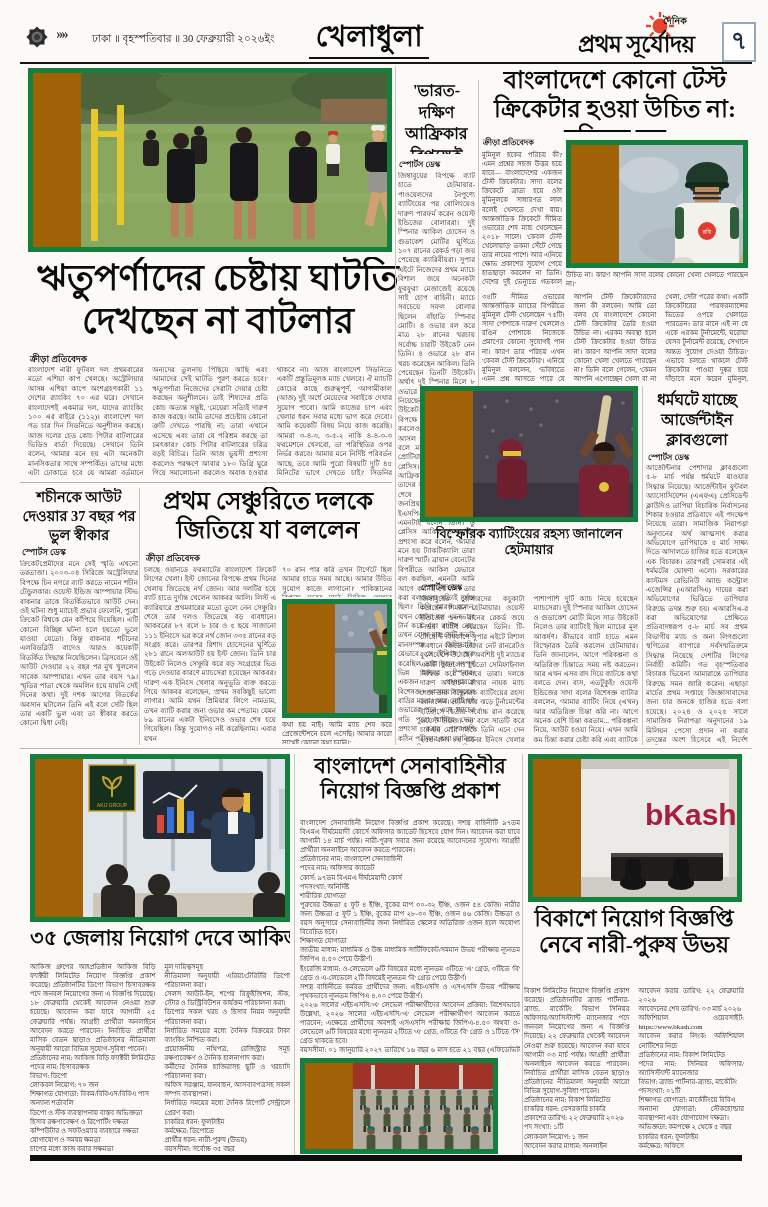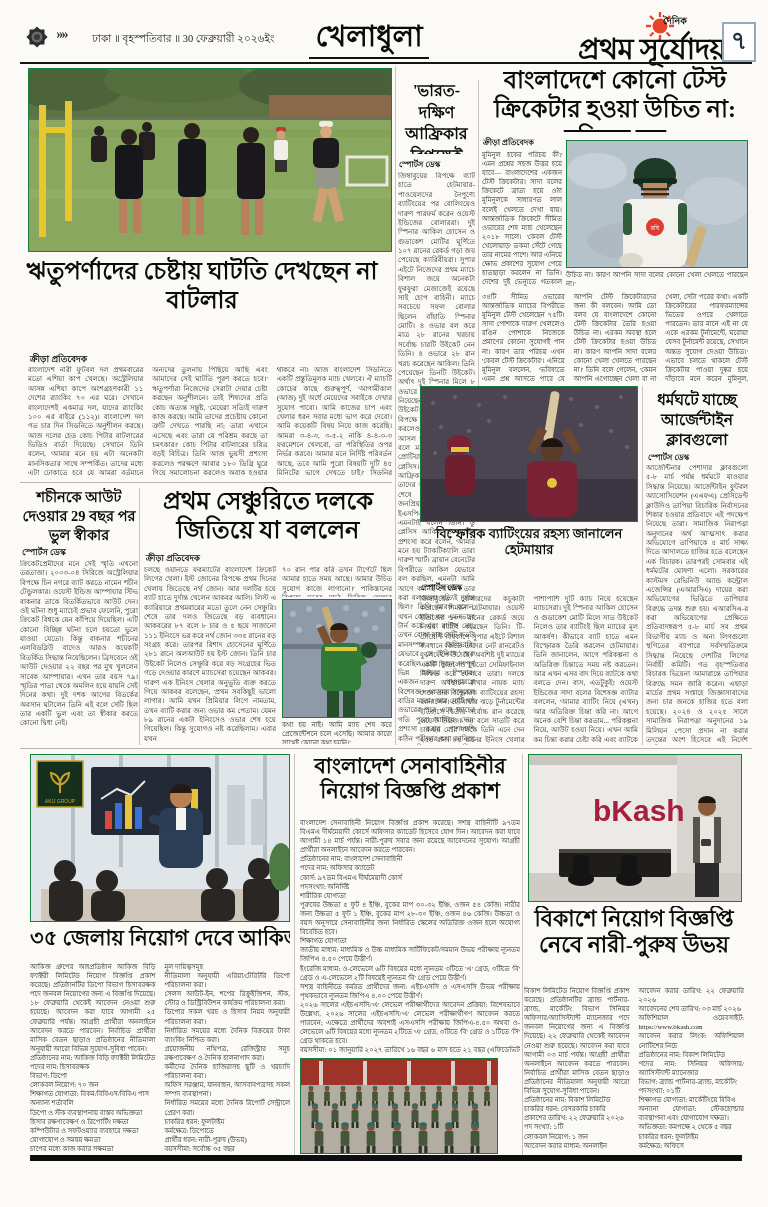--- a/index.html
+++ b/index.html
@@ -7,29 +7,29 @@
         font-family:"Liberation Serif",serif;color:#1b1b1b;overflow:hidden;margin:0 auto;}
   .abs{position:absolute;}
   .hl{font-weight:700;text-align:center;color:#0b0b0b;line-height:1.2;overflow:hidden;}
   .byline{font-weight:700;font-size:9px;color:#111;}
   .bd{font-size:7px;line-height:1.34;text-align:justify;overflow:hidden;color:#232323;}
   .pre{white-space:pre-line;}
   .cols2{column-count:2;column-gap:9px;}
   .cols3{column-count:3;column-gap:9px;}
   .vline{width:1px;background:#c9c5bd;}
   .hline{height:1px;background:#b9b4ac;}
-  .photo{border:1px solid #15803d;box-sizing:border-box;overflow:hidden;background:#d946ef;}
+  .photo{border:5px solid #15803d;box-sizing:border-box;overflow:hidden;background:#a16207;padding-left:48px;}
   .photo svg{display:block;}
   .cap{font-size:6.8px;line-height:1.35;text-align:justify;color:#222;overflow:hidden;}
   
   .dateline{font-size:10.5px;color:#222;}
   .section-title{font-size:29px;font-weight:700;color:#0a0a0a;border-bottom:2px solid #111;
                  display:inline-block;line-height:1.15;padding:0 6px 4px;}
   .brand-prefix{font-size:9.5px;font-weight:700;color:#111;margin-left:35px;}
-  .brand{font-size:29px;font-weight:800;color:#0a0a0a;letter-spacing:-.5px;white-space:nowrap;}
+  .brand{font-size:23px;font-weight:800;color:#0a0a0a;letter-spacing:-.5px;white-space:nowrap;}
   .pagenum{border:2px solid #93aabb;background:#fff;text-align:center;font-size:25px;font-weight:700;
            line-height:34px;color:#1c3346;}
   .chev{font-weight:700;font-size:14px;letter-spacing:-2px;color:#2e2e2e;}
   .rule-heavy{background:#151515;}
   .blackbar{background:#0e0e0e;}
 </style>
 </head>
 <body>
 
 <div class="page">
@@ -117,26 +117,26 @@
         <rect x="290" y="52" width="14" height="6" rx="3" fill="#efece2"></rect>
         <circle cx="297" cy="63" r="6" fill="#d8a880"></circle>
         <rect x="284" y="69" width="26" height="30" rx="6" fill="#1c1b1e"></rect>
         <rect x="286" y="99" width="24" height="20" rx="4" fill="#97968e"></rect>
         <rect x="287" y="119" width="9" height="34" fill="#cf9f76" transform="rotate(12 291 136)"></rect>
         <rect x="302" y="119" width="9" height="34" fill="#cf9f76" transform="rotate(-14 306 136)"></rect>
       </g>
       <rect x="318" y="88" width="40" height="28" fill="none" stroke="#e9e7de" stroke-width="3"></rect>
     </svg>
   </div>
-  <div class="abs hl" style="left:20px;top:257px;width:364px;height:96px;font-size:24px;">ঋতুপর্ণাদের চেষ্টায় ঘাটতি দেখছেন না বাটলার</div>
+  <div class="abs hl" style="left:36px;top:257px;width:364px;height:96px;font-size:36px;">ঋতুপর্ণাদের চেষ্টায় ঘাটতি দেখছেন না বাটলার</div>
   <div class="abs byline" style="left:30px;top:352px;">ক্রীড়া প্রতিবেদক</div>
   <div class="abs bd cols3" style="left:28px;top:366px;width:364px;height:113px;">বাংলাদেশ নারী ফুটবল দল প্রথমবারের মতো এশিয়া কাপ খেলছে। অস্ট্রেলিয়ার আসন্ন এশিয়া কাপে অংশগ্রহণকারী ১১ দেশের র‍্যাংকিং ৭০ এর ঘরে। সেখানে বাংলাদেশই একমাত্র দল, যাদের র‍্যাংকিং ১০০ এর বাইরে (১১২)। বাংলাদেশ দল গত চার দিন সিডনিতে অনুশীলন করছে। আজ দলের হেড কোচ পিটার বাটলারের ভিডিও বার্তা দিয়েছে। সেখানে তিনি বলেন, 'আমার মনে হয় এটা অনেকটা মানসিকতার সাথে সম্পর্কিত। তাদের মধ্যে এটা ঢোকাতে হবে যে আমরা বর্তমানে অন্যদের তুলনায় পিছিয়ে আছি এবং আমাদের সেই ঘাটতি পূরণ করতে হবে।' ঋতুপর্ণারা নিজেদের সেরাটা দেয়ার চেষ্টা করছেন অনুশীলনে। তাই শিষ্যদের প্রতি কোচ অত্যন্ত সন্তুষ্ট, 'মেয়েরা সত্যিই দারুণ কাজ করছে। আমি তাদের প্রচেষ্টায় কোনো ত্রুটি দেখতে পারছি না; তারা এখানে এসেছে এবং তারা যে পরিশ্রম করছে তা চমৎকার।' কোচ পিটার বাটলারের চরিত্র বড়ই বিচিত্র। তিনি আজ ভুয়সী প্রশংসা করলেও পরক্ষণে আবার ১৮০ ডিগ্রি ঘুরে গিয়ে সমালোচনা করলেও অবাক হওয়ার থাকবে না। আজ বাংলাদেশ সিডনিতে একটি প্রস্তুতিমূলক ম্যাচ খেলবে। ঐ ম্যাচটি কোচের কাছে গুরুত্বপূর্ণ, 'আগামীকাল (আজ) দুই অর্ধে মেয়েদের সবাইকে দেখার সুযোগ পাবো। আমি কাজের চাপ এবং খেলার ধরন সবার মধ্যে ভাগ করে দেবো। আমি কয়েকটি বিষয় নিয়ে কাজ করেছি। আমরা ৩-৪-৩, ৩-৫-২ নাকি ৪-৪-৩-৩ ফরমেশনে খেলবো, তা পরিস্থিতির ওপর নির্ভর করবে। আমার মনে নির্দিষ্ট পরিবর্তন আছে, তবে আমি পুরো বিষয়টি দুটি ৪৫ মিনিটের ভাগে দেখতে চাই।' সিডনির ভ্যালেন্টাইন পার্ক মাঠ নিয়ে সন্তোষ প্রকাশ করে কোচ বললেন, 'অনুশীলনের জন্য এটি একটি ভালো পরিবেশ। আপনারা দেখতেই পাচ্ছেন এখানকার মাঠগুলো অসাধারণ, যদিও এটি সাধারণ মানুষের জন্য কিছুটা উন্মুক্ত।' খাবার নিয়ে ফুটবলাররা তৃপ্ত হওয়ায় খুশি কোচ, 'তারা এখানকার খাবার পছন্দ করছে; খাবারগুলো আয়োজনের কথা মাথায় রেখেই তৈরি করা হয়েছে। আমি সত্যিই বিশ্বাস করি যে এটি তাদের জন্য কাজ শুরু করার একটি দারুণ সুযোগ। আমি ম্যাচটিকে গ্রেফ একটি প্রস্তুতির ম্যাচ হিসেবে দেখছি। এটি একটি সুন্দর পরিবেশে প্রস্তুতির ম্যাচ মাত্র।'</div>
   <div class="abs hline" style="left:20px;top:482px;width:372px;"></div>
 
-  <div class="abs hl" style="left:20px;top:488px;width:118px;height:58px;font-size:14.5px;line-height:1.3;">শচীনকে আউট দেওয়ার 29 বছর পর ভুল স্বীকার</div>
+  <div class="abs hl" style="left:20px;top:488px;width:118px;height:58px;font-size:14.5px;line-height:1.3;">শচীনকে আউট দেওয়ার 37 বছর পর ভুল স্বীকার</div>
   <div class="abs byline" style="left:22px;top:546px;font-size:8.5px;">স্পোর্টস ডেস্ক</div>
   <div class="abs bd" style="left:20px;top:560px;width:118px;height:185px;">ক্রিকেটপ্রেমীদের মনে সেই স্মৃতি এখনো তরতাজা। ২০০৩-০৪ সিরিজে অস্ট্রেলিয়ার বিপক্ষে চিন নগরে ব্যাট করতে নামেন শচীন টেন্ডুলকার। ওয়েস্ট ইন্ডিজ আম্পায়ার স্টিভ বাকনার তাকে বিতর্কিতভাবে আউট দেন। ওই ঘটনা শুধু ম্যাচেই প্রভাব ফেলেনি, পুরো ক্রিকেট বিশ্বকে যেন কাঁপিয়ে দিয়েছিল। এটি কোনো বিচ্ছিন্ন ঘটনা হলে হয়তো ভুলে যাওয়া যেতো। কিন্তু বাকনার শচীনের এলবিডব্লিউ বাদেও আরও কয়েকটি বিতর্কিত সিদ্ধান্ত নিয়েছিলেন। ব্রিসবেনে ওই আউট দেওয়ার ২২ বছর পর মুখ খুললেন সাবেক আম্পায়ার। এখন তার বয়স ৭৯। স্মৃতির পাতা থেকে অমলিন হয়ে যায়নি সেই দিনের কথা। দুই দশক আগের বিতর্কের অবসান ঘটালেন তিনি এই বলে সেটি ছিল তার একটি ভুল এবং তা স্বীকার করতে কোনো দ্বিধা নেই।</div>
   <div class="abs vline" style="left:139px;top:488px;height:257px;"></div>
 
   <div class="abs hl" style="left:144px;top:487px;width:248px;height:62px;font-size:24px;">প্রথম সেঞ্চুরিতে দলকে জিতিয়ে যা বললেন আকবর</div>
   <div class="abs byline" style="left:146px;top:552px;font-size:8.5px;">ক্রীড়া প্রতিবেদক</div>
   <div class="abs bd" style="left:144px;top:566px;width:132px;height:179px;">চলছে ওয়ানডে ফরম্যাটের বাংলাদেশ ক্রিকেট লিগের খেলা। ইস্ট জোনের বিপক্ষে প্রথম দিনের খেলায় জিতেছে নর্থ জোন। আর দলটির হয়ে ব্যাট হাতে দুর্দান্ত খেলেন আকবর আলি। লিস্ট এ ক্যারিয়ারে প্রথমবারের মতো তুলে নেন সেঞ্চুরি। শেষে তার দলও জিতেছে বড় ব্যবধানে। আকবরের ৮৭ বলে ৮ চার ও ৫ ছয়ে সাজানো ১১১ ইনিংসে ভর করে নর্থ জোন ৩৩৫ রানের বড় সংগ্রহ করে। তারপর রিশাদ হোসেনের ঘূর্ণিতে ২৮১ রানে অলআউট হয় ইস্ট জোন। তিনি চার উইকেট নিলেও সেঞ্চুরি করে বড় সংগ্রহের ভিত গড়ে দেওয়ার কারণে ম্যাচসেরা হয়েছেন আকবর। দারুণ এক ইনিংস খেলার অনুভূতি ব্যক্ত করতে গিয়ে আকবর বলেছেন, 'প্রথম সবকিছুই ভালো লাগার। আমি যখন প্রিমিয়ার লিগে নামতাম, তখন ব্যাটি করার জন্য ওভার কম পেতাম। যেমন ৮৯ রানের একটা ইনিংসেও ওভার শেষ হয়ে গিয়েছিল। কিন্তু সুযোগও নষ্ট করেছিলাম। এবার যখন</div>
   <div class="abs bd" style="left:282px;top:566px;width:110px;height:31px;">৭০ রান পার করি তখন টার্গেটে ছিল আমার হাতে সময় আছে। আমার উচিত সুযোগ কাজে লাগানো।' পাকিস্তানের বিপক্ষে ঘরের মাঠে সিরিজ খেলবে বাংলাদেশ। সেই সিরিজের দলে থাকার সম্ভাবনা নিয়ে আকবর বললে, 'এটা তো আমার আসলে হাতে নেই। আমার কাজ মাঠে ভালো খেলার চেষ্টা করা এবং সেটাই করে যাবো। নির্বাচকদের সাথে আমার কোনো</div>
   <div class="abs photo" style="left:282px;top:599px;width:110px;height:119px;">
     <svg width="108" height="117" viewBox="0 0 108 117">

